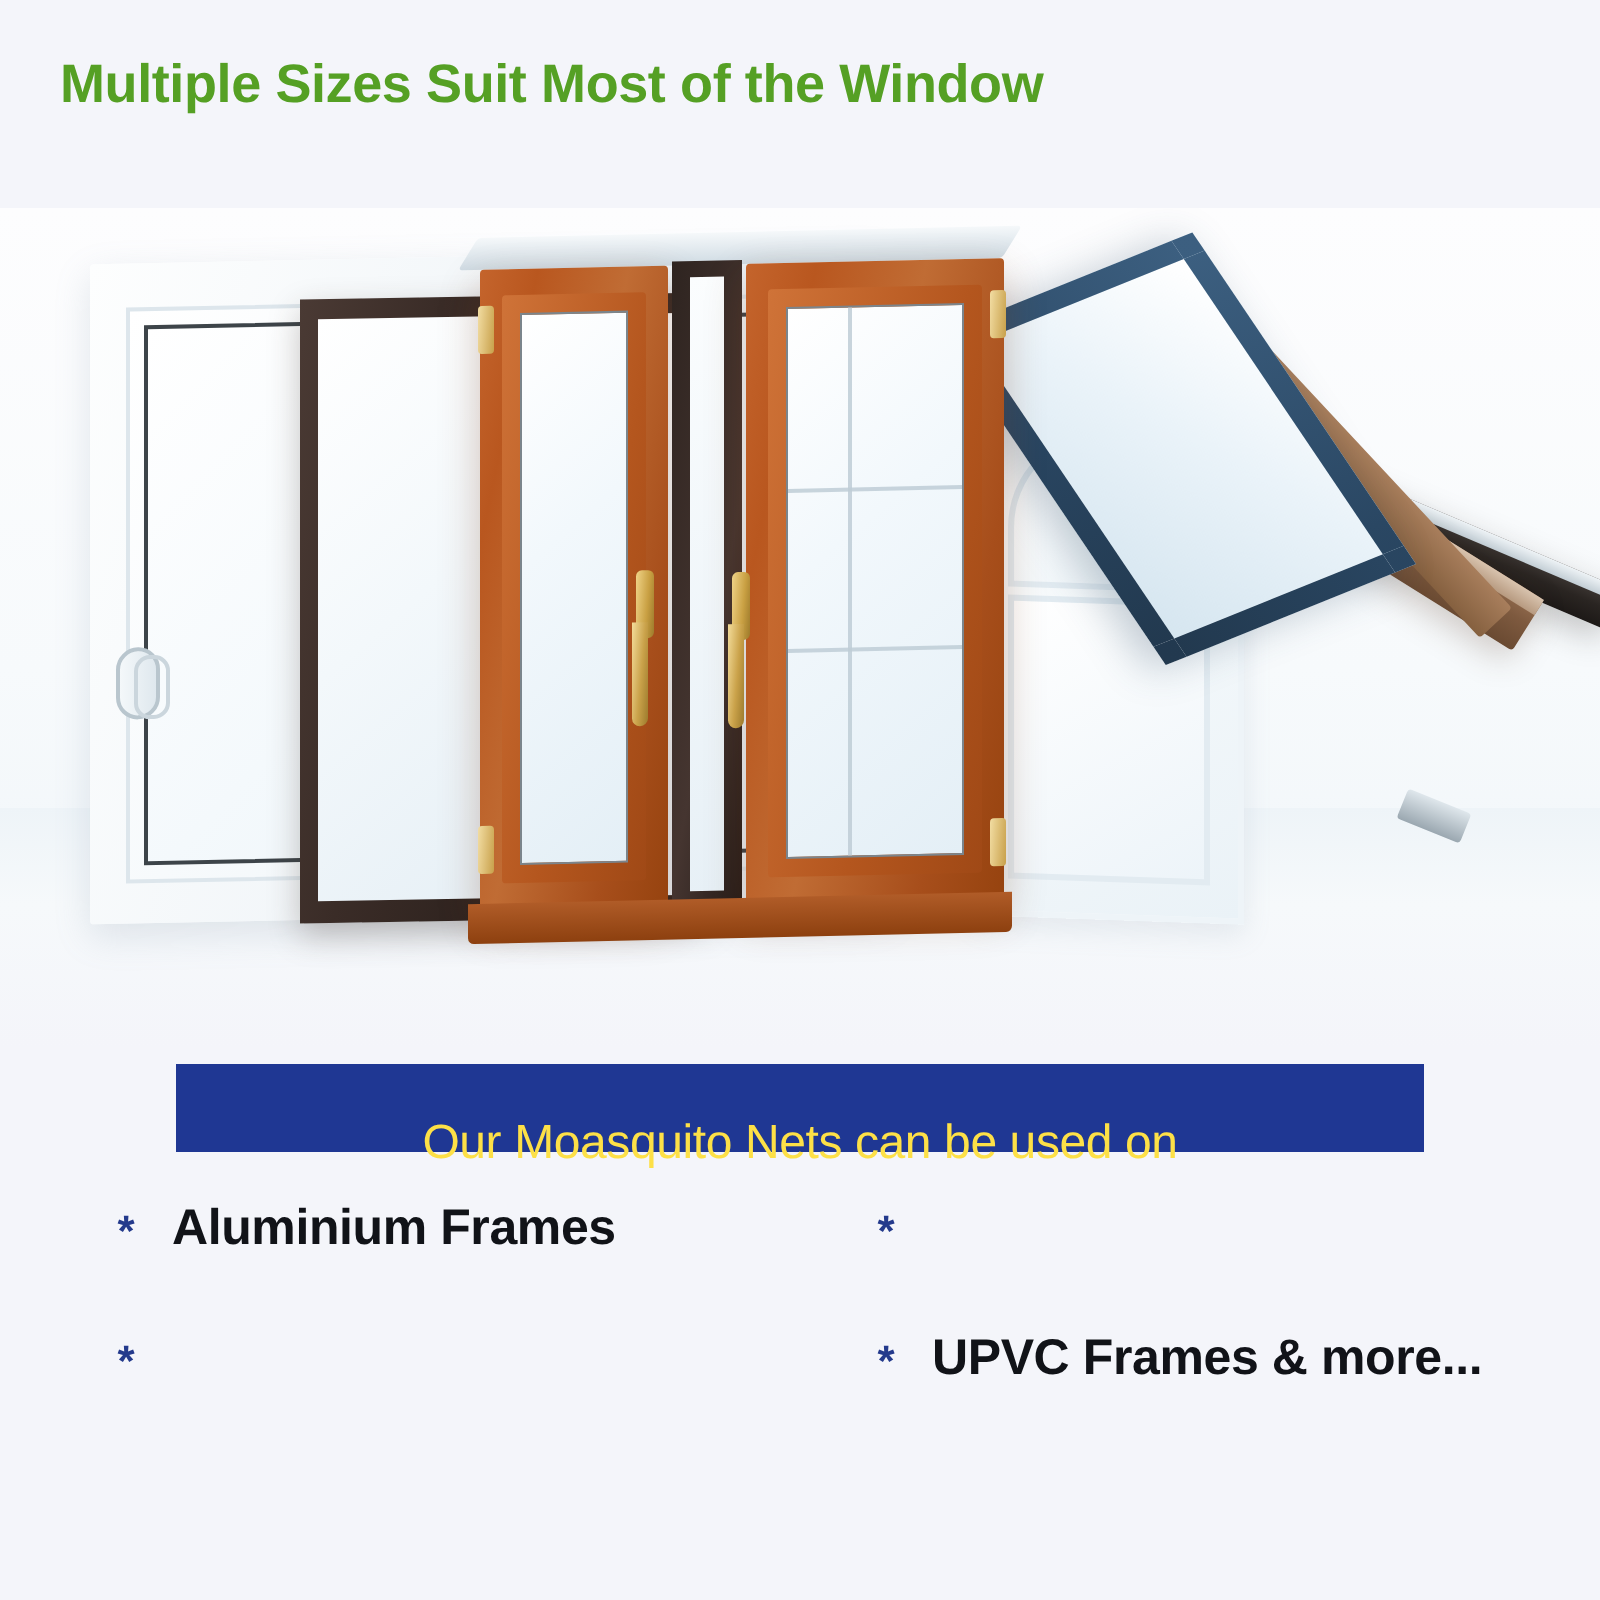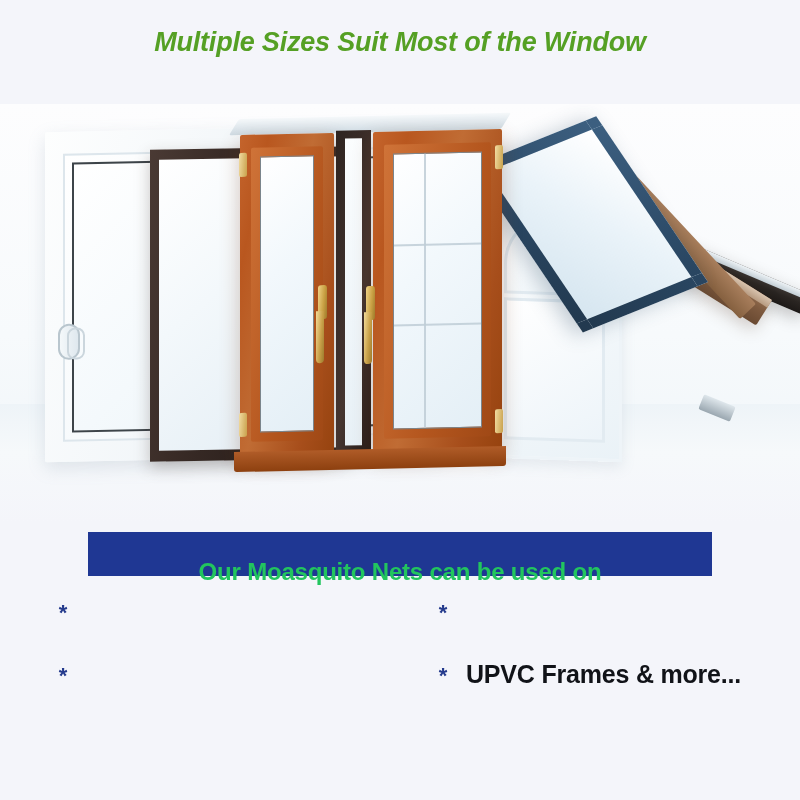--- a/index.html
+++ b/index.html
@@ -7,28 +7,27 @@
     width:800px; height:800px;
     background:#f4f5fa;
     font-family:"Liberation Sans", sans-serif;
     overflow:hidden;
   }
   .page { position:relative; width:800px; height:800px; background:#f4f5fa; }
 
   
   .headline {
     position:absolute; left:0; top:26px; width:800px;
-    text-align:center;
+    text-align:left;
     color:#55a024;
     font-weight:bold;
     font-size:27px;
     line-height:1.22;
     letter-spacing:-0.2px;
     padding:0 30px;
-    font-style:italic;
   }
 
   
   .hero {
     position:absolute; left:0; top:104px; width:800px; height:420px;
     background:linear-gradient(180deg,#fdfdfe 0%,#f7fafc 55%,#eef4f8 100%);
     overflow:hidden;
   }
   .hero-floor {
     position:absolute; left:0; bottom:0; width:800px; height:120px;
@@ -215,21 +214,21 @@
     transform:rotate(22deg); border-radius:2px;
   }
 
   
   .banner {
     position:absolute; left:88px; top:532px; width:624px; height:44px;
     background:#1f3793;
     display:flex; align-items:center; justify-content:center;
   }
   .banner-text {
-    color:#22c55e; font-weight:bold; font-size:24px; letter-spacing:-0.2px;
+    color:#fde047; font-weight:normal; font-size:24px; letter-spacing:-0.2px;
     white-space:nowrap;
     margin-top:36px;
   }
 
   
   .bullets {
     position:absolute; left:40px; top:600px; width:740px;
     display:grid; grid-template-columns:1fr 1fr; row-gap:36px;
   }
   .bullet { display:flex; align-items:center; }
@@ -313,20 +312,21 @@
     </div>
   </div>
 
   <div class="banner">
     <span class="banner-text">Our Moasquito Nets can be used on</span>
   </div>
 
   <div class="bullets">
     <div class="bullet">
       <span class="star">*</span>
+      <span class="bullet-label">Aluminium Frames</span>
     </div>
     <div class="bullet col2">
       <span class="star">*</span>
     </div>
     <div class="bullet">
       <span class="star">*</span>
     </div>
     <div class="bullet col2">
       <span class="star">*</span>
       <span class="bullet-label">UPVC Frames &amp; more...</span>

